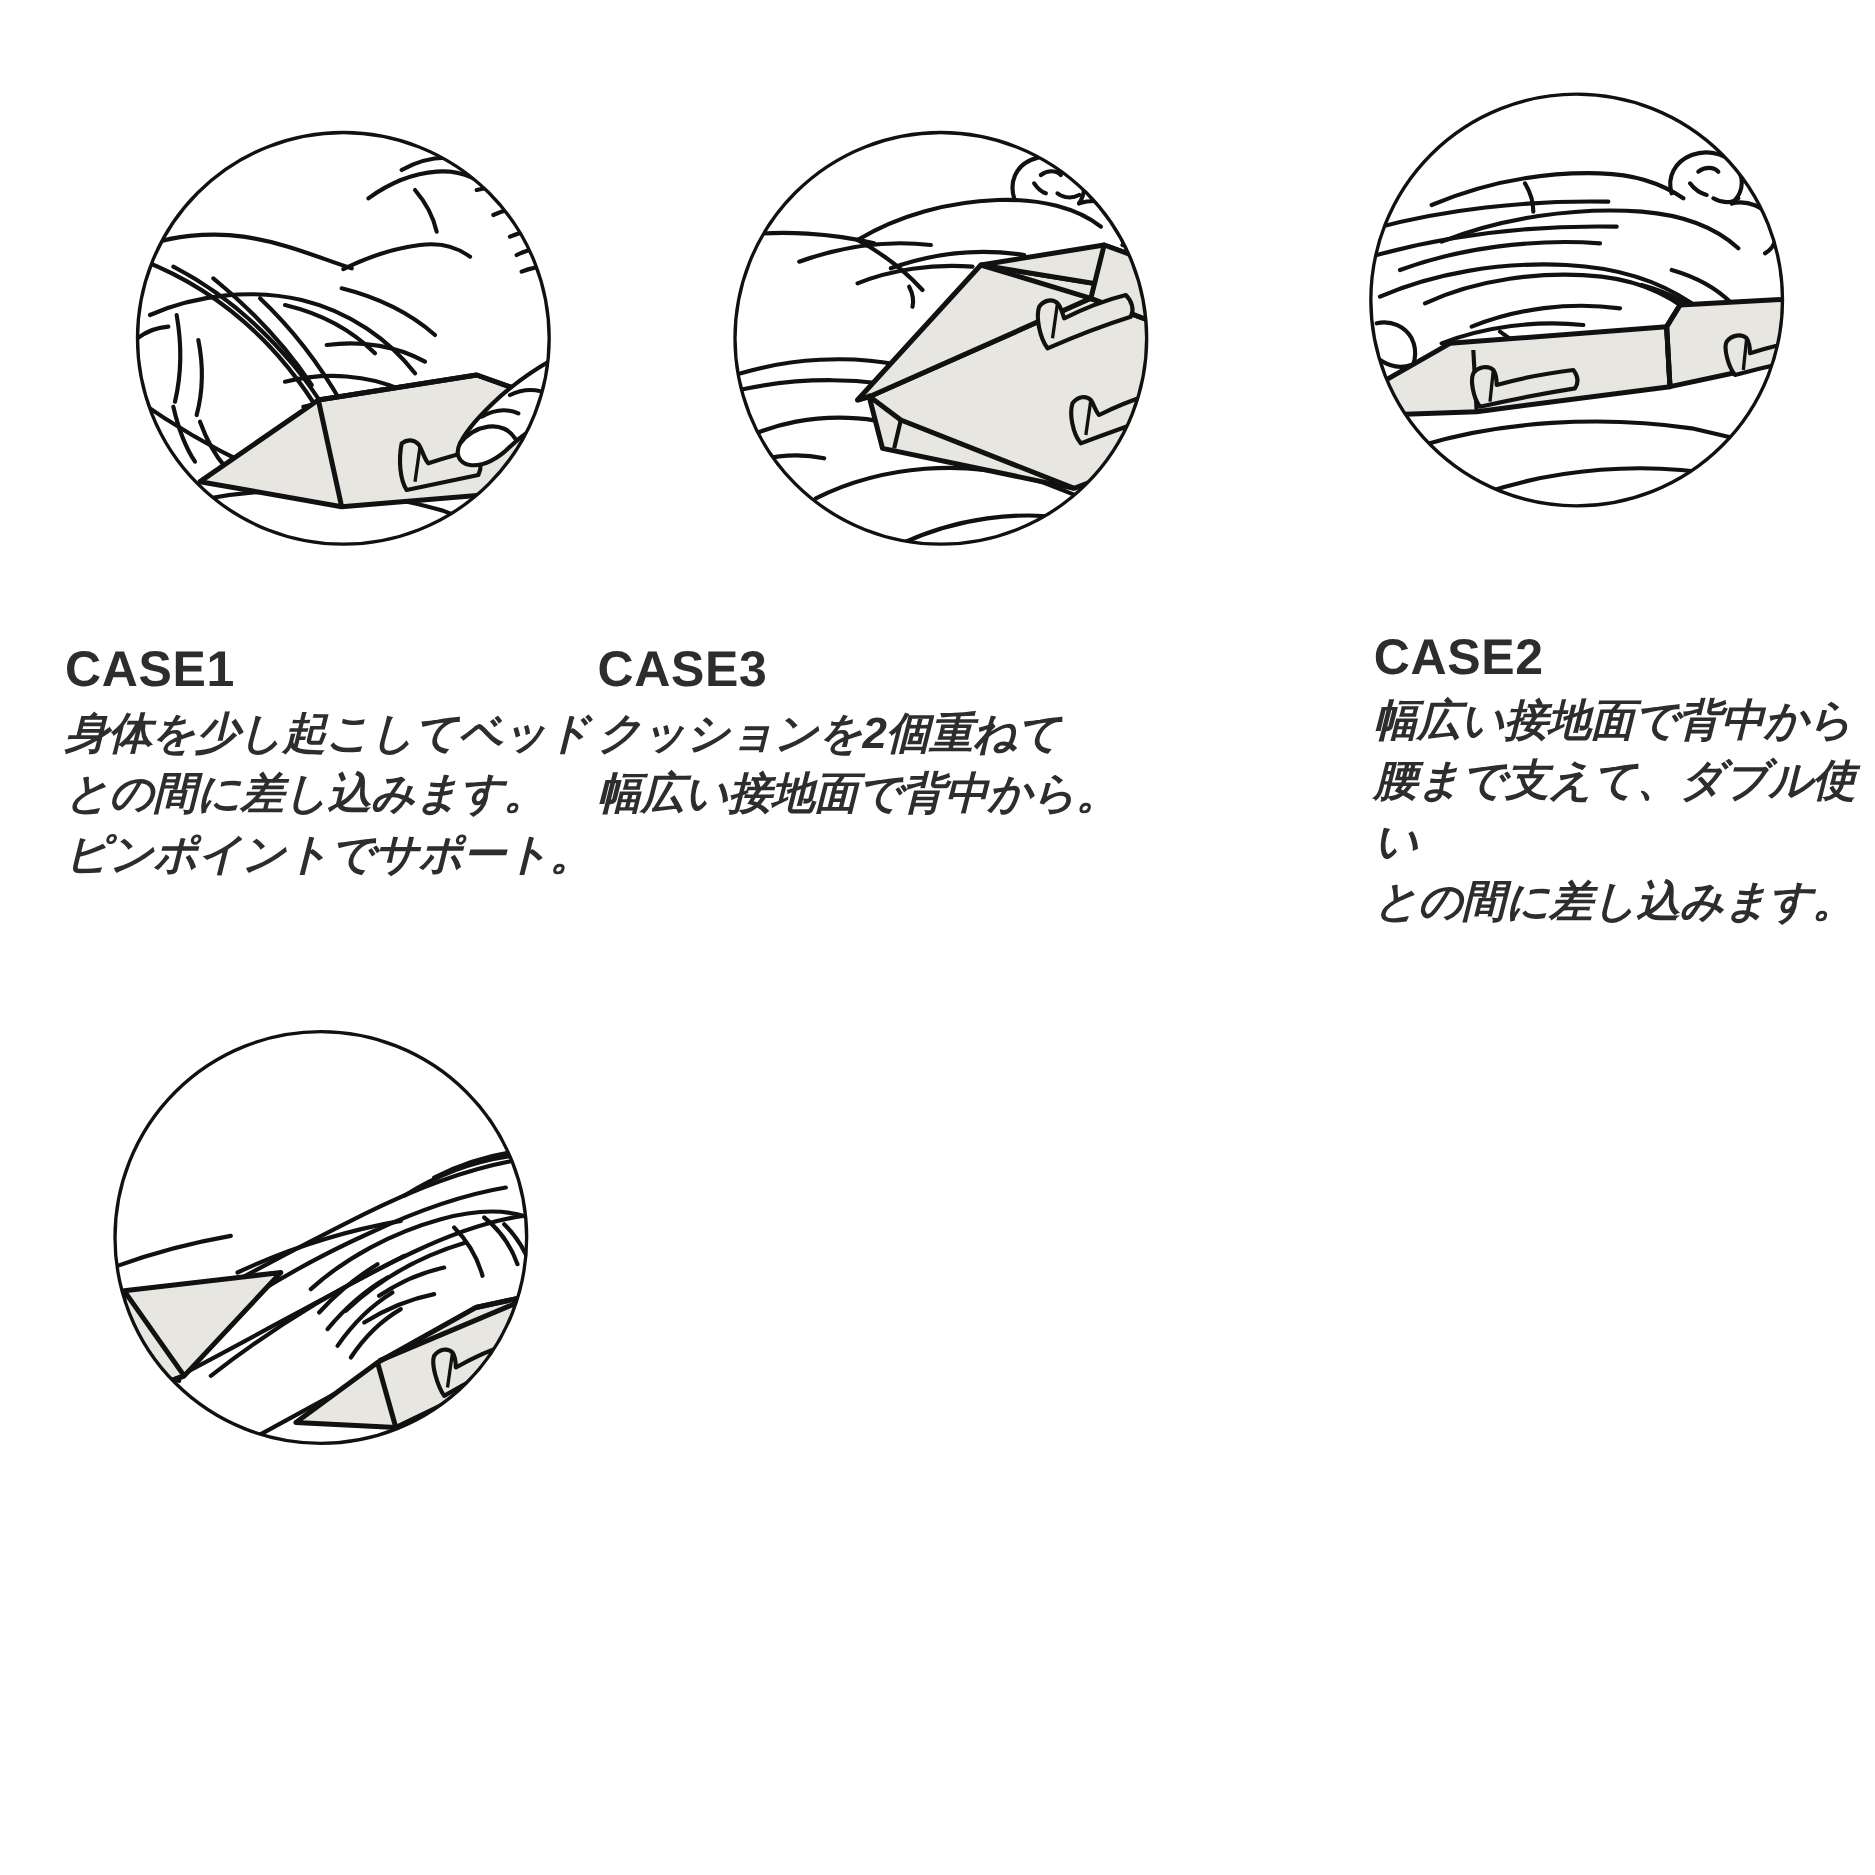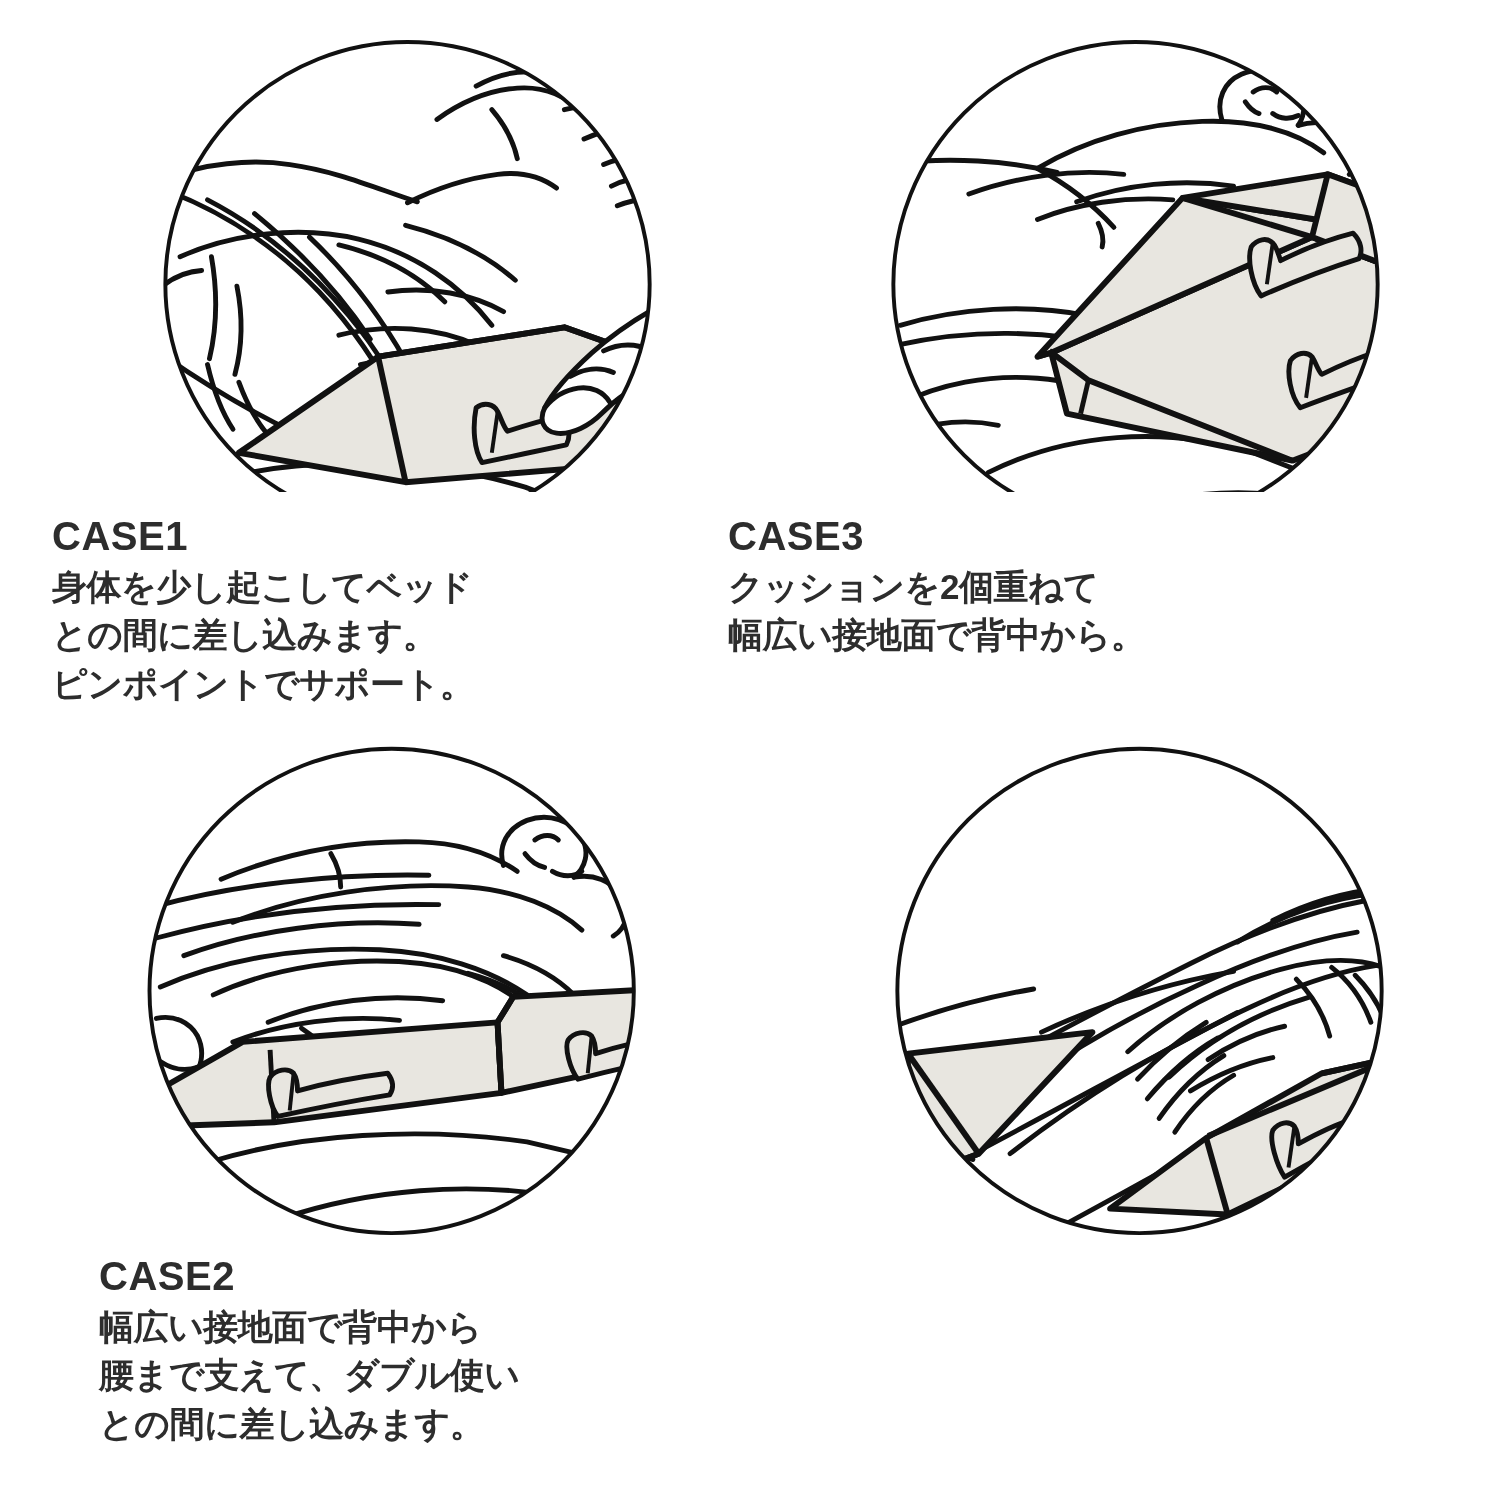--- a/index.html
+++ b/index.html
@@ -6,21 +6,21 @@
   body{
     width:1500px;height:1500px;
     background:#ffffff;
     font-family:"Liberation Sans","DejaVu Sans",sans-serif;
     overflow:hidden;
     position:relative;
   }
   .grid{
     position:absolute;inset:0;
     display:grid;
-    grid-template-columns:1fr 1fr;
+    grid-template-columns:1fr 1fr 1fr;
     grid-template-rows:1fr 1fr;
   }
   .case{
     position:relative;
     box-sizing:border-box;
   }
   .illus{
     position:absolute;
     left:0;top:0;
     width:100%;
@@ -42,20 +42,21 @@
     color:#2d2d2d;
   }
   .case-desc{
     font-size:35px;
     font-weight:bold;
     line-height:1.38;
     margin:0;
     color:#2d2d2d;
     white-space:pre-line;
     letter-spacing:-0.5px;
+    font-style:italic;
   }
   
   #case-1 .illus{left:8px;top:-8px;}
   #case-1 .caption{left:52px;top:515px;}
   #case-3 .illus{left:-14px;top:-8px;}
   #case-3 .caption{left:-22px;top:515px;}
   #case-2 .illus{left:0px;top:-12px;}
   #case-2 .caption{left:52px;top:505px;margin-left:47px;}
   #case-4 .illus{left:-10px;top:-12px;}
   #case-4 .caption{left:-16px;top:505px;}

